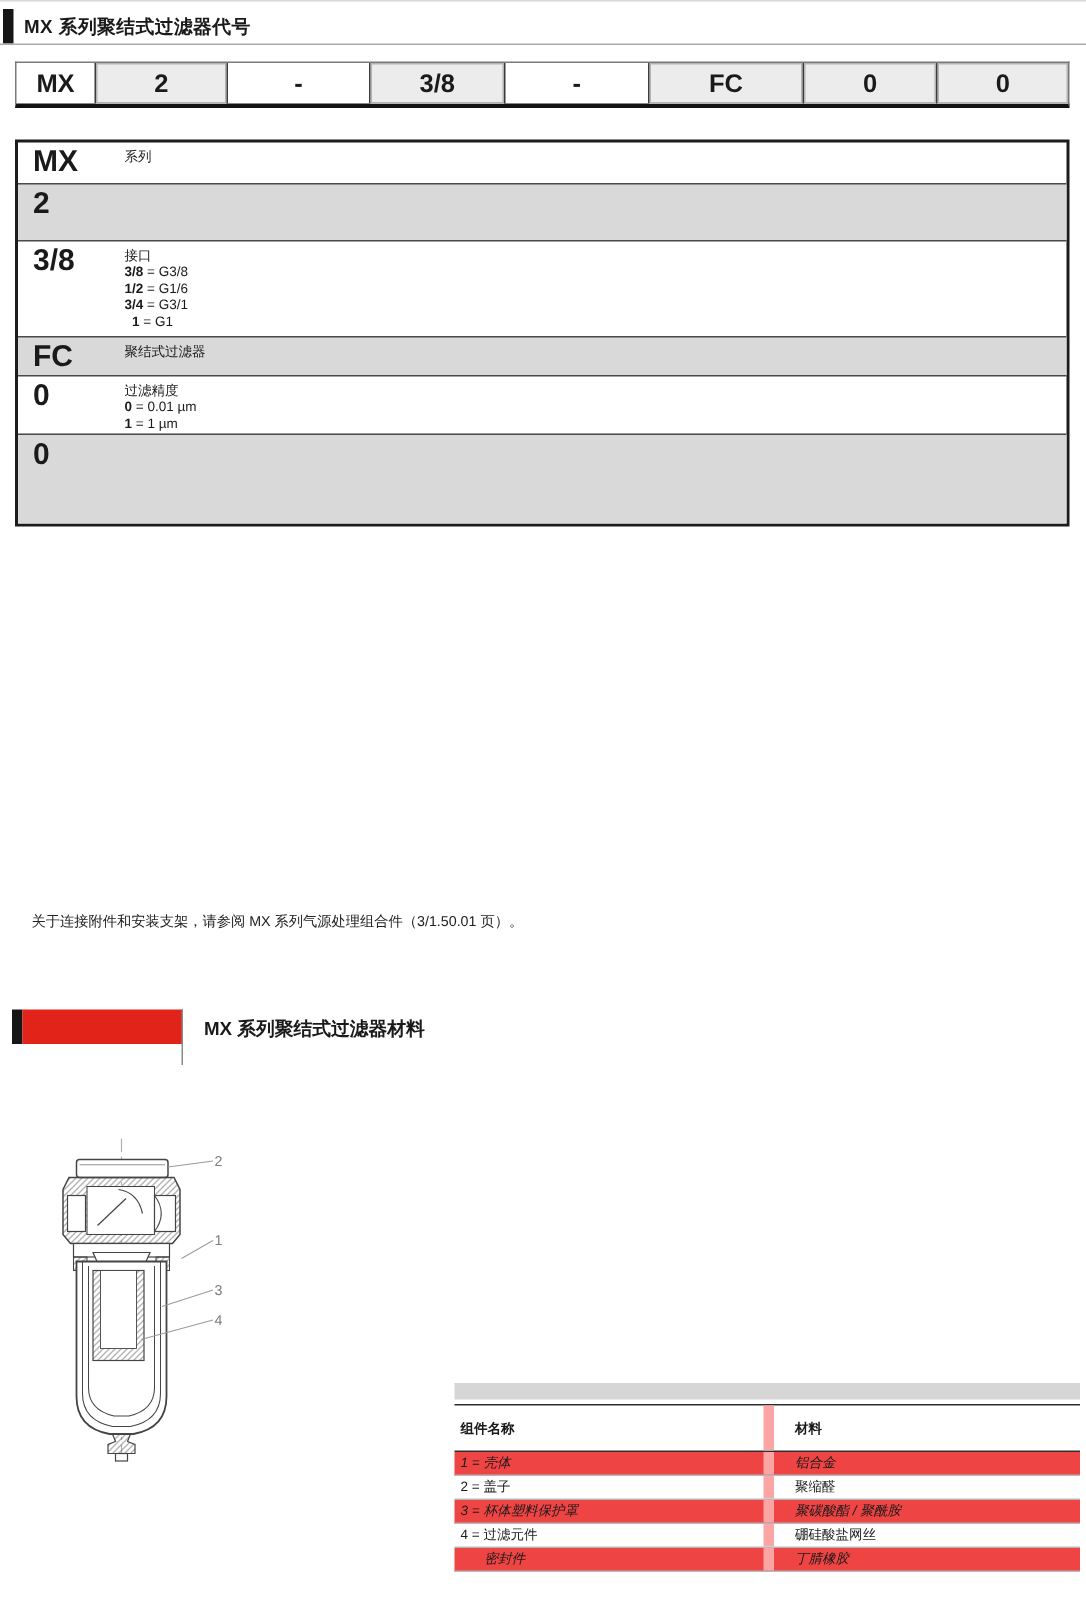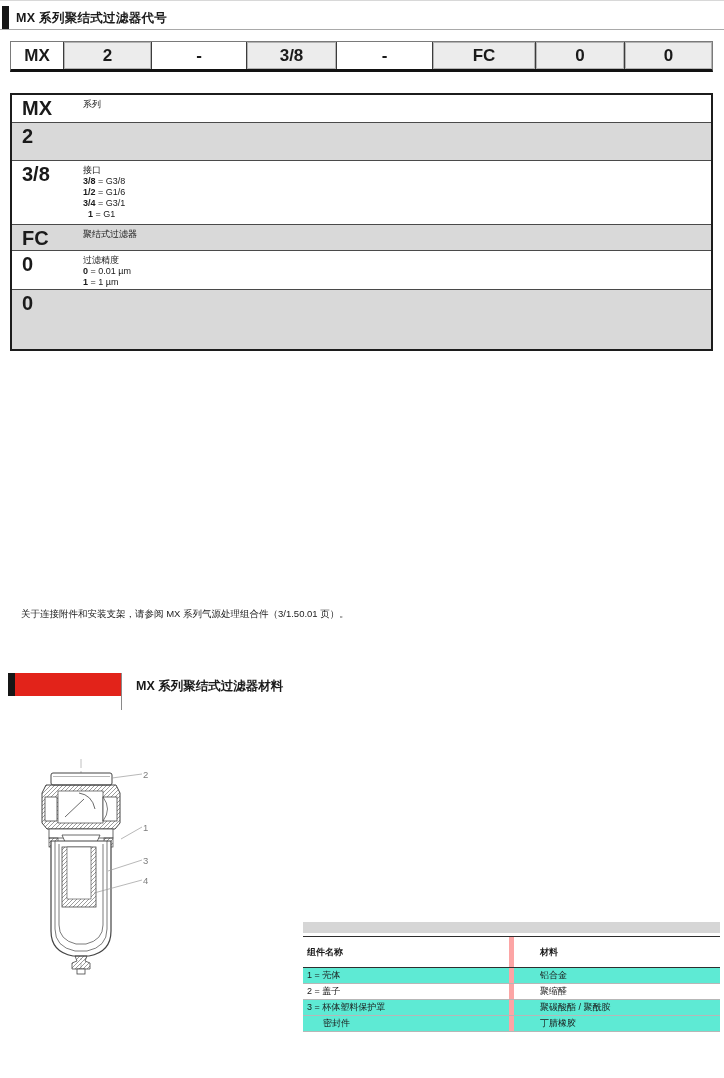--- a/index.html
+++ b/index.html
@@ -61,24 +61,24 @@
   .callout.c1 { left:128px; top:69px; }
   .callout.c3 { left:128px; top:102px; }
   .callout.c4 { left:128px; top:122px; }
 
   
   .mt { position:absolute; left:303px; top:921px; width:417px; font-size:9px; }
   .mt-band { height:11px; background:#d6d6d6; margin-bottom:3px; }
   .mt-head { display:flex; height:32px; align-items:center; font-weight:bold;
              border-top:1px solid #2e2e2e; border-bottom:1px solid #2e2e2e; }
   .mt-row  { display:flex; height:16px; align-items:center; border-bottom:1px solid #b7b7b7; }
-  .mt-row.tint { background:#5eead4; }
+  .mt-row.tint { background:#ef4444;font-style:italic; }
   .mt-c1 { width:206px; padding-left:4px; }
   .mt-c1.indent { padding-left:20px; }
-  .mt-c2 { flex:1; padding-left:26px; border-left:5px solid #fca5a5; align-self:stretch; display:flex; align-items:center; }
+  .mt-c2 { flex:1; padding-left:14px; border-left:7px solid #fca5a5; align-self:stretch; display:flex; align-items:center; }
 </style>
 </head>
 <body>
 
 <div class="hdr-bar"></div>
 <div class="hdr-title">MX 系列聚结式过滤器代号</div>
 <div class="hdr-rule"></div>
 
 <div class="oc-row">
   <div class="oc-cell">MX</div>
@@ -203,17 +203,21 @@
     <div class="mt-c2">铝合金</div>
   </div>
   <div class="mt-row">
     <div class="mt-c1">2 = 盖子</div>
     <div class="mt-c2">聚缩醛</div>
   </div>
   <div class="mt-row tint">
     <div class="mt-c1">3 = 杯体塑料保护罩</div>
     <div class="mt-c2">聚碳酸酯 / 聚酰胺</div>
   </div>
+  <div class="mt-row">
+    <div class="mt-c1">4 = 过滤元件</div>
+    <div class="mt-c2">硼硅酸盐网丝</div>
+  </div>
   <div class="mt-row tint">
     <div class="mt-c1 indent">密封件</div>
     <div class="mt-c2">丁腈橡胶</div>
   </div>
 </div>
 
 </body></html>

